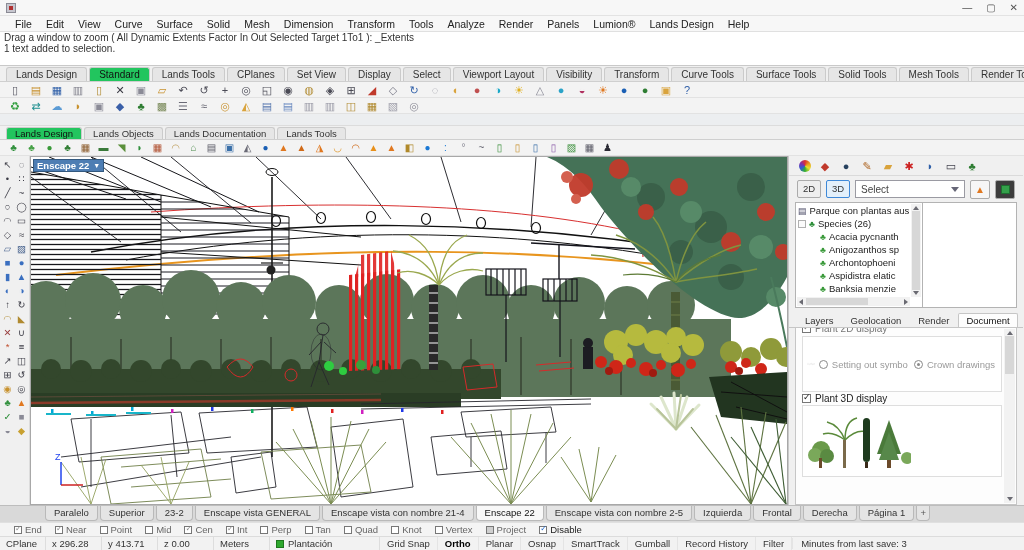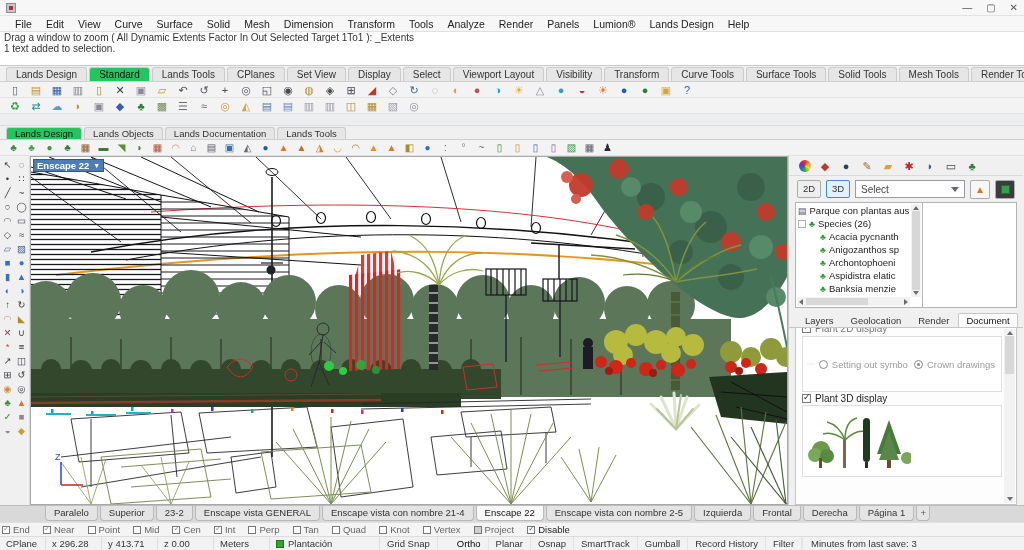--- a/index.html
+++ b/index.html
@@ -103,35 +103,35 @@
   .radio.selected::after { content:""; position:absolute; left:2px; top:2px; width:3px; height:3px; border-radius:50%; background:#8a8a8a; }
   .applyrow { height:20px; display:flex; align-items:center; gap:5px; padding:0 14px; font-size:10px; color:#222; }
 
   
   .vptabs { height:17px; background:#d9d9d9; border-top:1px solid #bdbdbd; display:flex; align-items:flex-start; padding-left:45px; gap:2px; }
   .vptab { padding:1px 8px 2px; font-size:9.5px; color:#333; background:#e4e4e4; border:1px solid #b9b9b9; border-top:none; border-radius:0 0 4px 4px; white-space:nowrap; }
   .vptab.active { background:#f8f8f8; color:#111; }
   .vptab-add { width:14px; text-align:center; padding:1px 2px 2px; font-size:9.5px; color:#555; background:#e4e4e4; border:1px solid #b9b9b9; border-top:none; border-radius:0 0 4px 4px; }
 
   
-  .osnaprow { height:14px; display:flex; align-items:center; gap:13px; padding-left:2px; background:#f4f4f4; border-top:1px solid #e0e0e0; }
+  .osnaprow { height:14px; display:flex; align-items:center; gap:13px; padding-left:14px; background:#f4f4f4; border-top:1px solid #e0e0e0; }
   .ositem { display:flex; align-items:center; gap:3px; font-size:9.5px; color:#666; }
   .ositem .cb { width:8px; height:8px; }
   .ositem.checked-gray .cb::after { content:"✓"; position:absolute; left:0; top:-3px; font-size:8px; color:#888; }
   .ositem.filled .cb { background:#cfcfcf; }
   .ositem.checked .cb::after { content:"✓"; position:absolute; left:0; top:-3px; font-size:8px; color:#1a66cc; }
   .ositem.checked { color:#222; }
 
   
   .statusbar { height:14px; display:flex; align-items:center; background:#f2f2f2; border-top:1px solid #dcdcdc; font-size:9.5px; color:#333; }
   .stcell { padding:0 6px; border-right:1px solid #ddd; height:100%; display:flex; align-items:center; white-space:nowrap; }
   .stcell.w1{width:46px;} .stcell.w2{width:56px;} .stcell.w3{width:56px;} .stcell.w4{width:56px;} .stcell.w5{width:56px;} .stcell.w6{width:110px;}
   .swatch { width:8px; height:8px; background:#2ea82e; border:1px solid #1d771d; margin-right:4px; }
   .sttoggle { padding:0 7px; height:100%; display:flex; align-items:center; border-right:1px solid #e4e4e4; white-space:nowrap; }
-  .sttoggle.active { font-weight:normal; color:#000;margin-left:12px; }
+  .sttoggle.active { font-weight:bold; color:#000; }
   .stsave { padding:0 8px; white-space:nowrap; border-left:1px solid #e4e4e4; }
 </style>
 </head>
 <body>
 
 <div class="app">
 
   <div class="titlebar">
     <span class="appicon"></span>
     <span class="win-controls">

